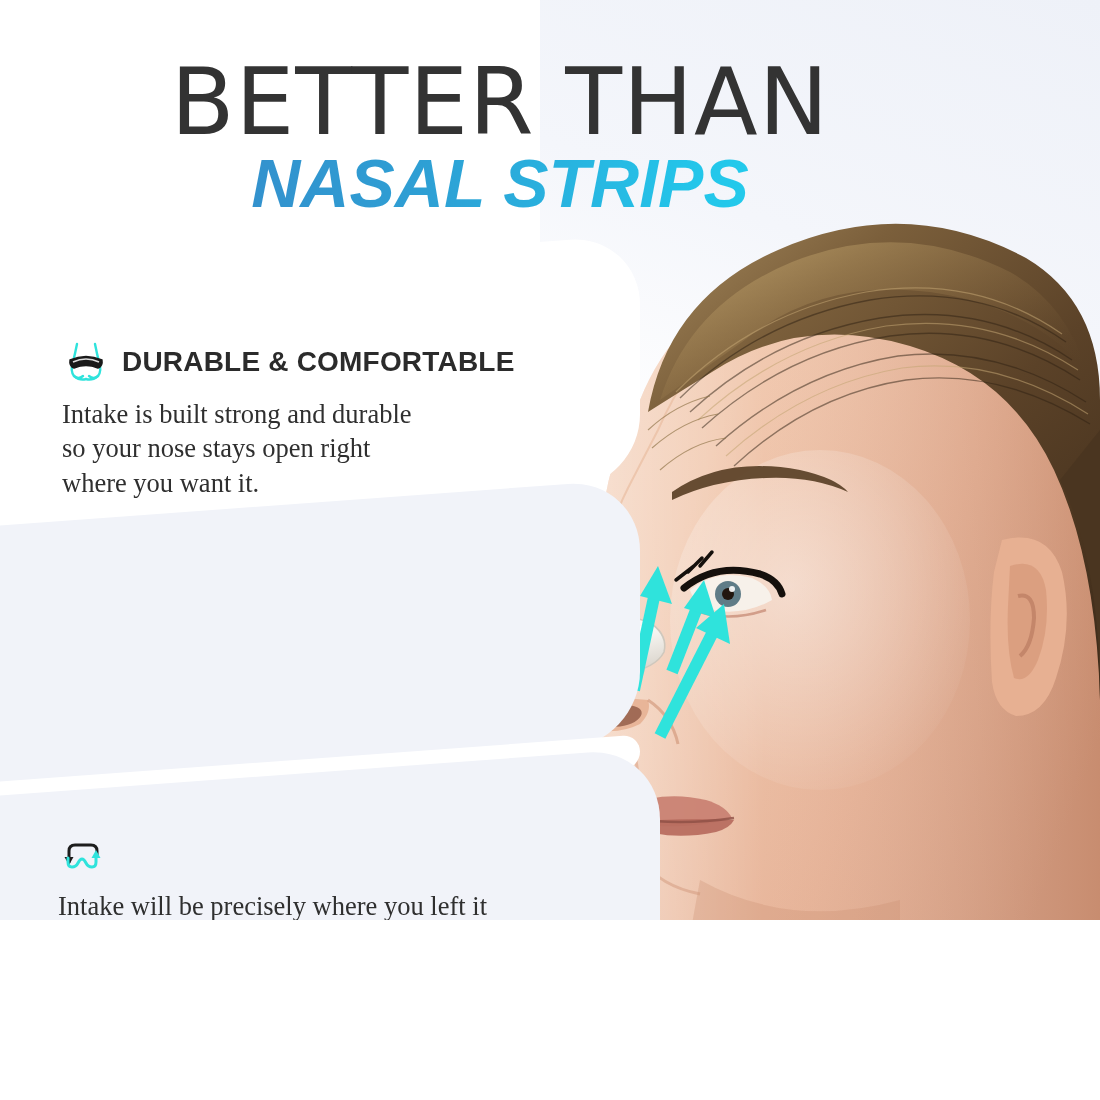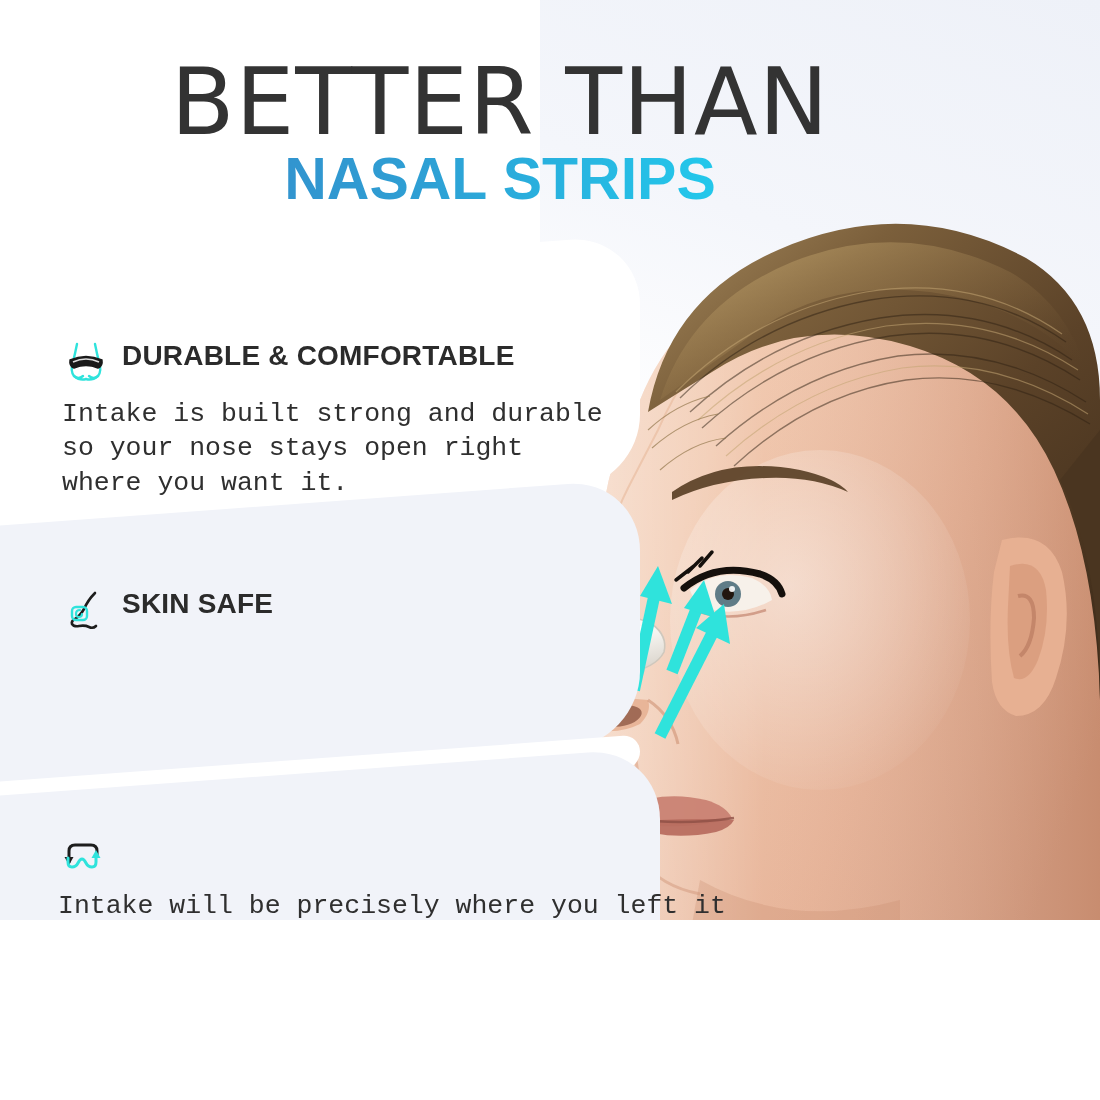--- a/index.html
+++ b/index.html
@@ -70,47 +70,48 @@
   .hl-1 {
     display:block;
     font-size:93px;
     font-weight:400;
     letter-spacing:1px;
     color:#333333;
     font-family:"DejaVu Sans", sans-serif;
   }
   .hl-2 {
     display:block;
-    font-size:59px;
+    font-size:68px;
     font-weight:bold;
     letter-spacing:0px;
     margin-top:4px;
     font-family:"Liberation Sans", sans-serif;
     background:linear-gradient(90deg,#3a7ec4 0%, #2e9fd4 42%, #23c6ea 70%, #22dcf2 100%);
     -webkit-background-clip:text;
     background-clip:text;
     color:transparent;
+    font-style:italic;
     -webkit-text-fill-color:transparent;
   }
 
   
   .feature { position:absolute; z-index:7; }
-  .f-head { display:flex; gap:12px; }
+  .f-head { display:flex; align-items:center; gap:12px; }
   .f-icon { width:48px; height:44px; flex:0 0 48px; }
   .f-title {
     font-size:28px; font-weight:bold; color:#2b2b2b;
     letter-spacing:0.2px; white-space:nowrap;
     font-family:"Liberation Sans", sans-serif;
   }
   .f-body {
     margin-top:13px;
     font-size:26.5px;
     line-height:1.30;
     color:#2f2f2f;
-    font-family:Liberation Mono, monospace;
+    font-family:Liberation Serif, serif;
     white-space:pre-line;
   }
 
   .feature-1 { left:62px; top:340px; }
   .feature-2 { left:62px; top:588px; }
   .feature-3 { left:58px; top:832px; }
 </style>
 </head>
 <body>
 
@@ -300,31 +301,20 @@
         </svg>
       </span>
       <span class="f-title">DURABLE &amp; COMFORTABLE</span>
     </div>
     <div class="f-body">Intake is built strong and durable
 so your nose stays open right
 where you want it.</div>
   </div>
 
   <div class="feature feature-2">
-    <div class="f-head">
-      <span class="f-icon">
-        <svg viewBox="0 0 48 44" width="48" height="44">
-          <path d="M33 5 Q26 12 22 21 Q18 28 13 31 Q9 33 10 36
-                   Q12 39 17 38 Q23 37 27 39 Q31 41 34 38" fill="none" stroke="#1d1d1d" stroke-width="2.6" stroke-linecap="round" stroke-linejoin="round"></path>
-          <rect x="10" y="19" width="15" height="13" rx="4" fill="none" stroke="#2fe3dc" stroke-width="2.4"></rect>
-          <path d="M18 22 Q14 22 14 26 Q14 29 17 29 Q20 29 20 26" fill="none" stroke="#2fe3dc" stroke-width="2.2" stroke-linecap="round"></path>
-        </svg>
-      </span>
-      <span class="f-title">SKIN SAFE</span>
-    </div>
   </div>
 
   <div class="feature feature-3">
     <div class="f-head">
       <span class="f-icon">
         <svg viewBox="0 0 48 44" width="48" height="44">
 
           <path d="M11 30 L11 19 Q11 13 17 13 L33 13 Q39 13 39 19 L39 24" fill="none" stroke="#1d1d1d" stroke-width="3" stroke-linecap="round"></path>
           <path d="M11 33 L6.5 25 L15.5 25 Z" fill="#1d1d1d"></path>
 

